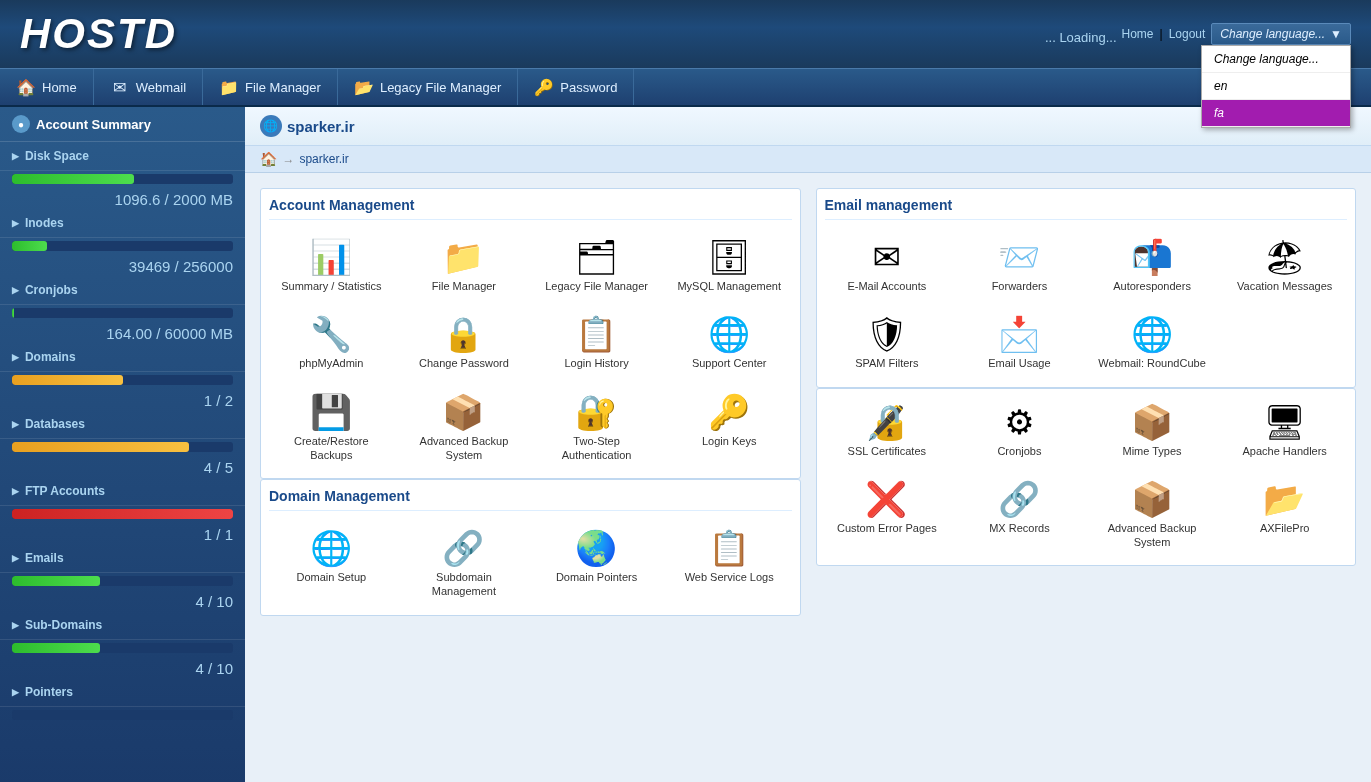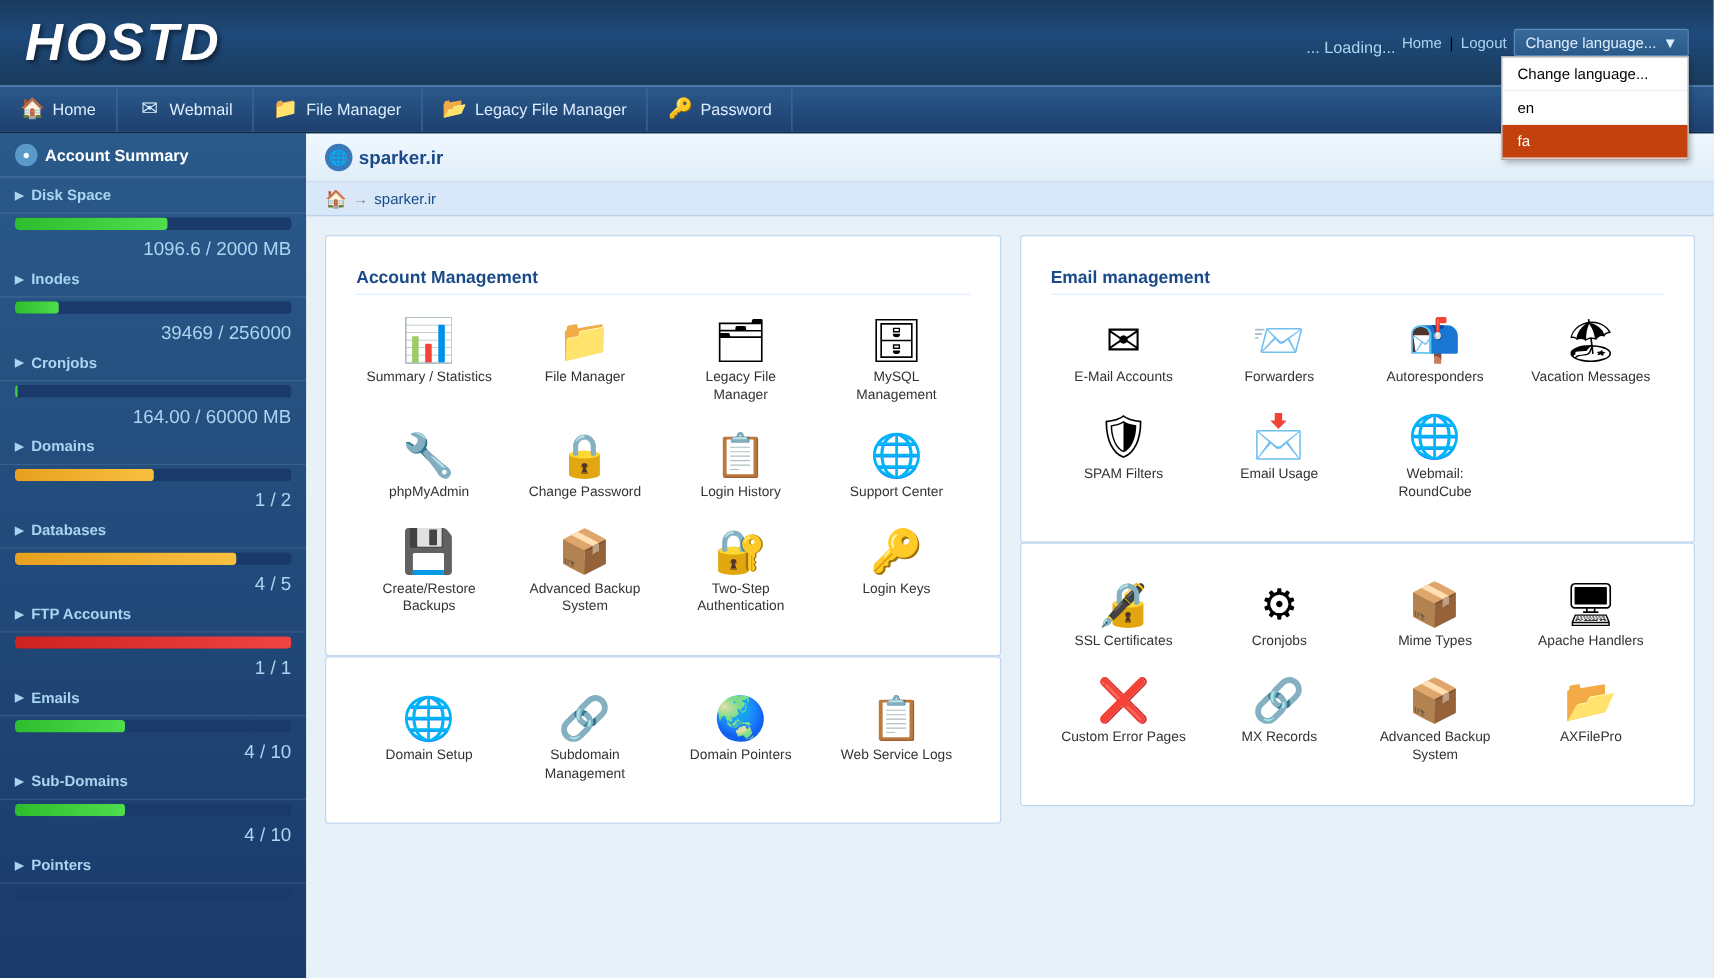--- a/index.html
+++ b/index.html
@@ -4,25 +4,25 @@
   <style>
     * { margin: 0; padding: 0; box-sizing: border-box; }
     body { font-family: Arial, sans-serif; font-size: 12px; background: #c5d8e8; width: 1371px; min-height: 782px; }
 
     
     .header { background: linear-gradient(180deg, #1a3a5c 0%, #1e4a7a 40%, #1a3a5c 100%); padding: 10px 20px; display: flex; align-items: center; justify-content: space-between; }
     .logo { color: white; font-size: 42px; font-weight: bold; font-style: italic; text-shadow: 2px 2px 4px rgba(0,0,0,0.5); letter-spacing: 2px; text-align: center; }
     .header-right { display: flex; align-items: flex-end; gap: 5px; }
     .loading-text { color: #aad4f0; font-size: 13px; }
     .header-links { display: flex; align-items: center; gap: 5px; color: #aad4f0; font-size: 12px; }
-    .lang-dropdown-container { position: relative; display: inline-block; }
+    .lang-dropdown-container { position: relative; display: inline-block; font-style: italic; }
     .lang-dropdown-btn { background: linear-gradient(180deg, #3a6a9a, #2a5a8a); border: 1px solid #5a8aba; color: #ddeeff; padding: 3px 8px; cursor: pointer; font-size: 12px; border-radius: 2px; display: flex; align-items: center; gap: 5px; }
     .lang-dropdown-menu { position: absolute; top: 100%; right: 0; background: white; border: 1px solid #aaa; box-shadow: 2px 2px 5px rgba(0,0,0,0.3); z-index: 100; min-width: 150px; }
     .lang-dropdown-menu .lang-item { padding: 6px 12px; cursor: pointer; border-bottom: 1px solid #eee; }
-    .lang-dropdown-menu .lang-item.active { background: #c2410c; color: white; }
+    .lang-dropdown-menu .lang-item.active { background: #a21caf; color: white; }
 
     
     .navbar { background: linear-gradient(180deg, #2a5a8a, #1e4070); padding: 0; display: flex; align-items: center; border-top: 1px solid #4a7aaa; border-bottom: 2px solid #0a2a4a; }
     .nav-item { display: flex; align-items: center; gap: 6px; padding: 8px 16px; color: #ddeeff; cursor: pointer; border-right: 1px solid #3a6a9a; font-size: 13px; }
     .nav-icon { width: 20px; height: 20px; display: flex; align-items: center; justify-content: center; font-size: 16px; }
 
     
     .main-layout { display: flex; min-height: 680px; }
 
     
@@ -45,21 +45,21 @@
     .breadcrumb-bar { background: linear-gradient(180deg, #f0f8ff, #e0eef8); padding: 8px 15px; border-bottom: 1px solid #c0d8f0; display: flex; align-items: center; gap: 5px; }
     .breadcrumb-bar .domain-icon { width: 22px; height: 22px; border-radius: 50%; background: #3a7aba; display: flex; align-items: center; justify-content: center; color: white; font-size: 12px; }
     .breadcrumb-bar .domain-name { color: #1a4a8a; font-size: 15px; font-weight: bold; }
     .breadcrumb-sub { background: #d8e8f8; padding: 5px 15px; border-bottom: 1px solid #b8d0e8; display: flex; align-items: center; gap: 5px; }
     .home-icon-small { color: #5a8aba; font-size: 14px; }
     .breadcrumb-arrow { color: #888; }
     .breadcrumb-link { color: #1a4a8a; text-decoration: none; font-size: 12px; }
 
     
     .sections-container { padding: 15px; display: flex; flex-direction: column; gap: 15px; }
-    .section-block { background: white; border: 1px solid #c0d8f0; border-radius: 3px; padding: 24px; }
+    .section-block { background: white; border: 1px solid #c0d8f0; border-radius: 3px; padding: 8px; }
     .section-title { font-size: 14px; font-weight: bold; color: #1a4a8a; margin-bottom: 12px; border-bottom: 1px solid #ddeeff; padding-bottom: 6px; }
     .icons-grid { display: grid; grid-template-columns: repeat(4, 1fr); gap: 8px; }
     .icon-item { display: flex; flex-direction: column; align-items: center; gap: 5px; padding: 8px; cursor: pointer; border-radius: 4px; }
     .icon-label { font-size: 11px; color: #333; text-align: center; line-height: 1.3; }
 
     .two-col { display: flex; gap: 15px; }
     .col-left { flex: 1; }
     .col-right { flex: 1; }
 
     
@@ -304,20 +304,21 @@
                 <span class="icon-label">Two-Step Authentication</span>
               </div>
               <div class="icon-item">
                 <span class="emoji-icon">🔑</span>
                 <span class="icon-label">Login Keys</span>
               </div>
             </div>
           </div>
 
           <div class="section-block">
+            <div class="section-title">Domain Management</div>
             <div class="icons-grid">
               <div class="icon-item">
                 <span class="emoji-icon">🌐</span>
                 <span class="icon-label">Domain Setup</span>
               </div>
               <div class="icon-item">
                 <span class="emoji-icon">🔗</span>
                 <span class="icon-label">Subdomain Management</span>
               </div>
               <div class="icon-item">

